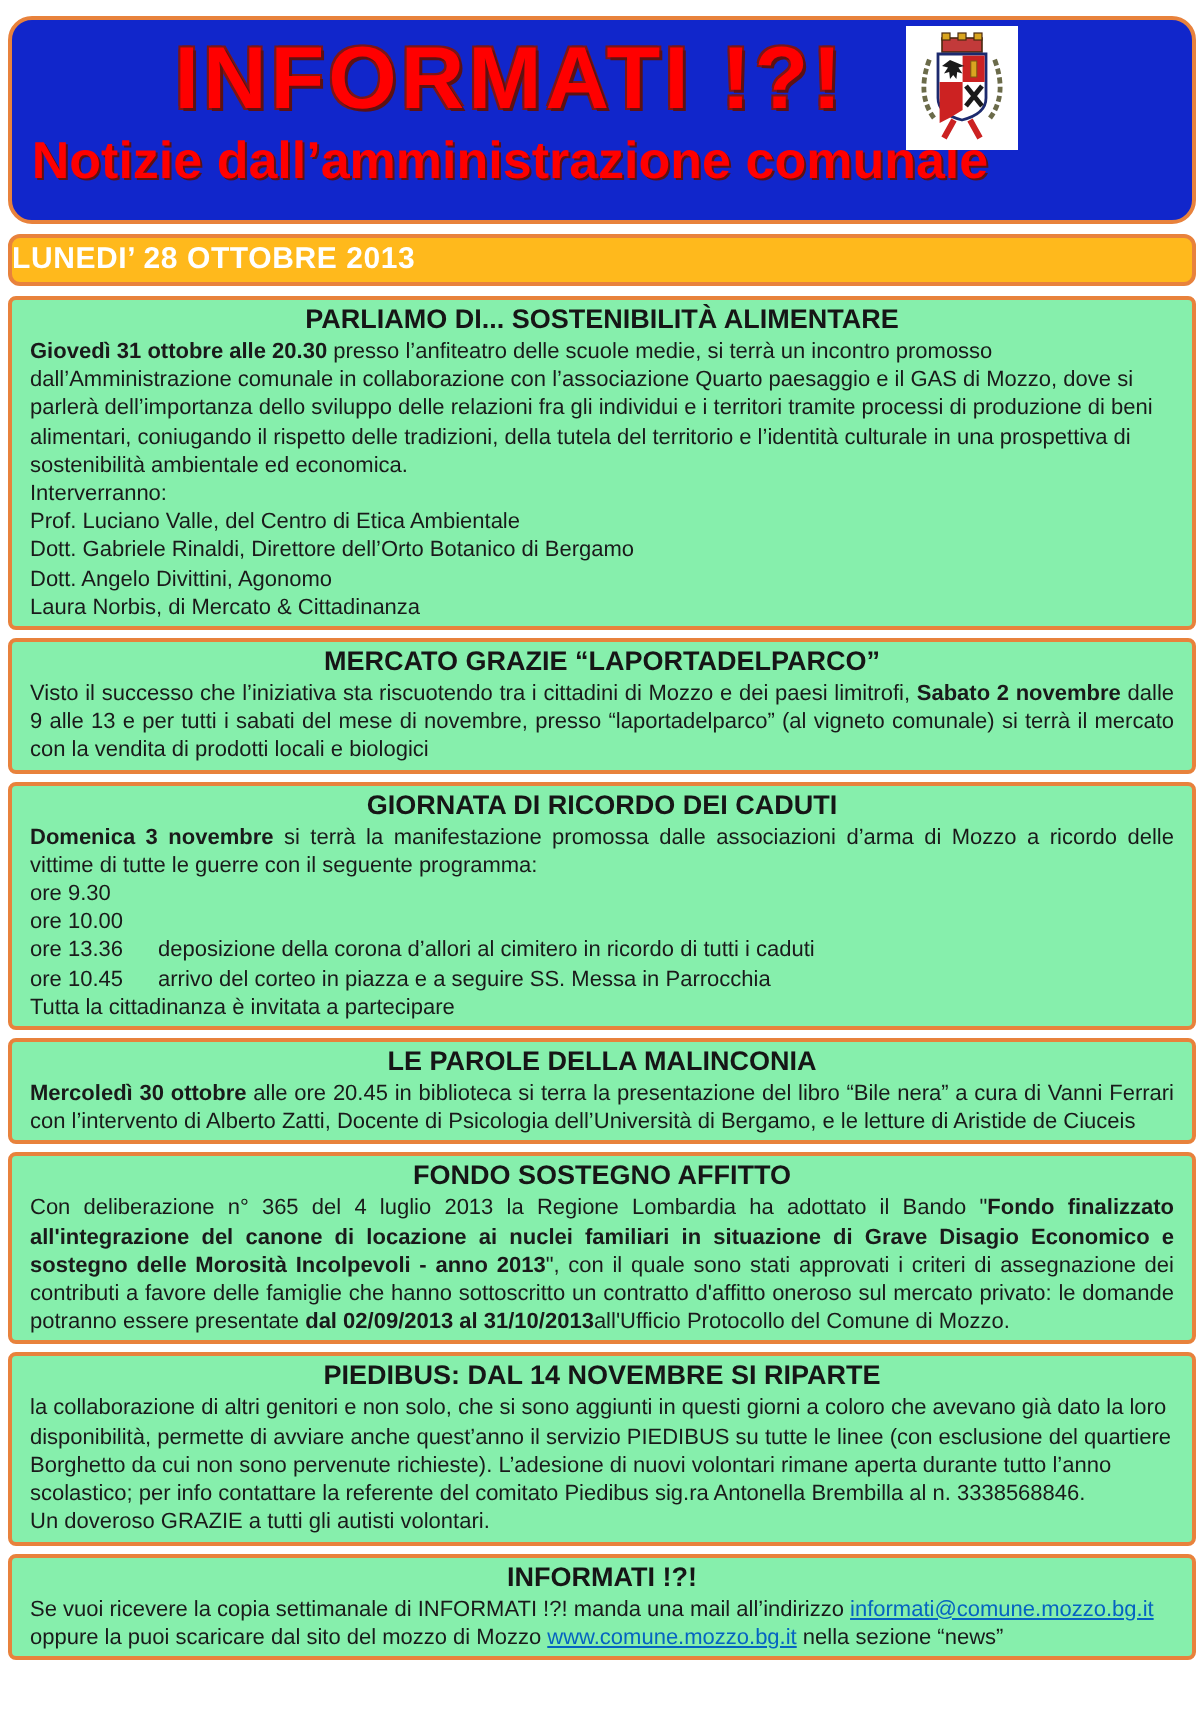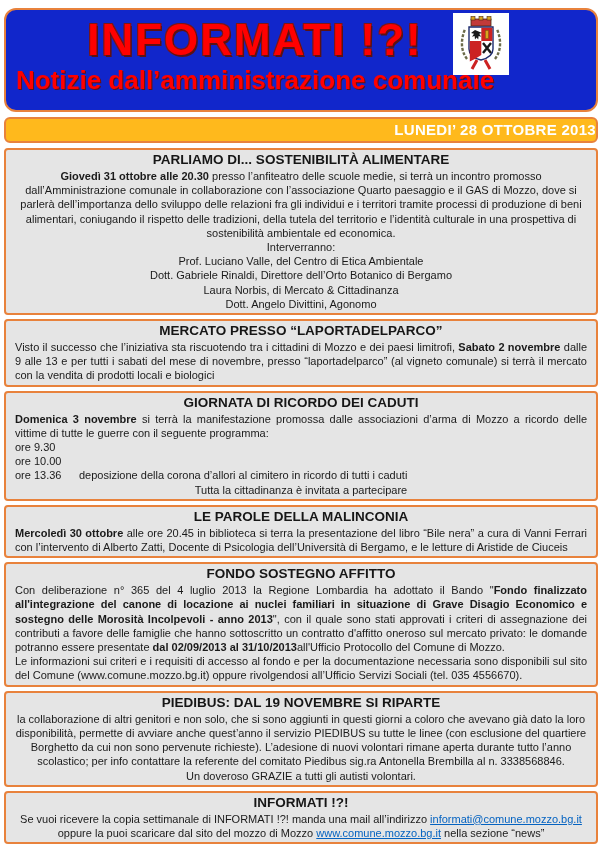--- a/index.html
+++ b/index.html
@@ -42,40 +42,40 @@
     background:#fff;display:block;
   }
 
   
   .date-bar{
     margin:5px 4px 0;
     height:22px;line-height:22px;
     background:var(--date-bar-background,#FFB91C);
     border:2px solid var(--box-border,#E8823C);
     border-radius:6px;
-    text-align:right;
+    text-align:left;
     color:var(--date-text,#FFFFFF);
     font-size:15px;font-weight:bold;letter-spacing:.3px;
   }
 
   
   .sections{margin-top:5px;}
   .box{
     margin:0 4px 4px;
-    background:#e5e5e5;
+    background:#86efac;
     border:2px solid var(--box-border,#E8823C);
     border-radius:4px;
     padding:2px 9px 2px;
   }
   .sec-title{
     margin:0 0 1px;
     font-size:13.5px;line-height:16px;font-weight:bold;
     text-align:center;color:#161616;
   }
-  .para{margin:0;font-size:11px;line-height:14.2px;text-align:center;}
+  .para{margin:0;font-size:11px;line-height:14.2px;}
   .just{text-align:justify;}
   .para b{font-weight:bold;}
   .sched{display:flex;font-size:11px;line-height:14.2px;}
   .sched-time{flex:0 0 64px;}
   .sched-text{flex:1;}
   a.link{color:var(--link-blue,#0563C1);cursor:pointer;}
 </style>
 </head>
 <body>
 
@@ -115,53 +115,56 @@
 
   <div class="date-bar">LUNEDI’ 28 OTTOBRE 2013</div>
 
   <div class="sections">
       <section class="box">
         <h2 class="sec-title">PARLIAMO DI... SOSTENIBILITÀ ALIMENTARE</h2>
         <p class="para"><b>Giovedì 31 ottobre alle 20.30</b><span> presso l’anfiteatro delle scuole medie, si terrà un incontro promosso dall’Amministrazione comunale in collaborazione con l’associazione Quarto paesaggio e il GAS di Mozzo, dove si parlerà dell’importanza dello sviluppo delle relazioni fra gli individui e i territori tramite processi di produzione di beni alimentari, coniugando il rispetto delle tradizioni, della tutela del territorio e l’identità culturale in una prospettiva di sostenibilità ambientale ed economica.</span></p>
         <p class="para"><span>Interverranno:</span></p>
         <p class="para"><span>Prof. Luciano Valle, del Centro di Etica Ambientale</span></p>
         <p class="para"><span>Dott. Gabriele Rinaldi, Direttore dell’Orto Botanico di Bergamo</span></p>
+        <p class="para"><span>Dott. Angelo Divittini, Agonomo</span></p>
         <p class="para"><span>Laura Norbis, di Mercato &amp; Cittadinanza</span></p>
-        <p class="para"><span>Dott. Angelo Divittini, Agonomo</span></p>
       </section>
       <section class="box">
-        <h2 class="sec-title">MERCATO PRESSO “LAPORTADELPARCO”</h2>
+        <h2 class="sec-title">MERCATO GRAZIE “LAPORTADELPARCO”</h2>
         <p class="para just"><span>Visto il successo che l’iniziativa sta riscuotendo tra i cittadini di Mozzo e dei paesi limitrofi, </span><b>Sabato 2 novembre</b><span> dalle 9 alle 13 e per tutti i sabati del mese di novembre, presso “laportadelparco” (al vigneto comunale) si terrà il mercato con la vendita di prodotti locali e biologici</span></p>
       </section>
       <section class="box">
         <h2 class="sec-title">GIORNATA DI RICORDO DEI CADUTI</h2>
         <p class="para just"><b>Domenica 3 novembre</b><span> si terrà la manifestazione promossa dalle associazioni d’arma di Mozzo a ricordo delle vittime di tutte le guerre con il seguente programma:</span></p>
         <div class="sched">
           <span class="sched-time">ore 9.30</span>
         </div>
         <div class="sched">
           <span class="sched-time">ore 10.00</span>
         </div>
         <div class="sched">
           <span class="sched-time">ore 13.36</span>
           <span class="sched-text">deposizione della corona d’allori al cimitero in ricordo di tutti i caduti</span>
         </div>
+        <div class="sched">
+          <span class="sched-time">ore 10.45</span>
+          <span class="sched-text">arrivo del corteo in piazza e a seguire SS. Messa in Parrocchia</span>
+        </div>
         <p class="para"><span>Tutta la cittadinanza è invitata a partecipare</span></p>
       </section>
       <section class="box">
         <h2 class="sec-title">LE PAROLE DELLA MALINCONIA</h2>
         <p class="para just"><b>Mercoledì 30 ottobre</b><span> alle ore 20.45 in biblioteca si terra la presentazione del libro “Bile nera” a cura di Vanni Ferrari con l’intervento di  Alberto Zatti, Docente di Psicologia dell’Università di Bergamo, e le letture di Aristide de Ciuceis</span></p>
       </section>
       <section class="box">
         <h2 class="sec-title">FONDO SOSTEGNO AFFITTO</h2>
         <p class="para just"><span>Con deliberazione n° 365 del 4 luglio 2013 la Regione Lombardia ha adottato il Bando "</span><b>Fondo finalizzato all'integrazione del canone di locazione ai nuclei familiari in situazione di Grave Disagio Economico e sostegno delle Morosità Incolpevoli - anno 2013</b><span>", con il quale sono stati approvati i criteri di assegnazione dei contributi a favore delle famiglie che hanno sottoscritto un contratto d'affitto oneroso sul mercato privato: le domande potranno essere presentate </span><b>dal 02/09/2013 al 31/10/2013</b><span>all'Ufficio Protocollo del Comune di Mozzo.</span></p>
-        <p class="para just"><span>Le informazioni sui criteri e i requisiti di accesso al fondo e per la documentazione necessaria sono disponibili sul sito del Comune (www.comune.mozzo.bg.it) oppure rivolgendosi all’Ufficio Servizi Sociali (tel. 035 4556670).</span></p>
       </section>
       <section class="box">
-        <h2 class="sec-title">PIEDIBUS: DAL 19 NOVEMBRE SI RIPARTE</h2>
+        <h2 class="sec-title">PIEDIBUS: DAL 14 NOVEMBRE SI RIPARTE</h2>
         <p class="para"><span>la collaborazione di altri genitori e non solo, che si sono aggiunti in questi giorni a coloro che avevano già dato la loro disponibilità, permette di avviare anche quest’anno il servizio PIEDIBUS su tutte le linee (con esclusione del quartiere Borghetto da cui non sono pervenute richieste). L’adesione di nuovi volontari rimane aperta durante tutto l’anno scolastico; per info contattare la referente del comitato Piedibus sig.ra Antonella Brembilla al n. 3338568846.</span></p>
         <p class="para"><span>Un doveroso GRAZIE a tutti gli autisti volontari.</span></p>
       </section>
       <section class="box">
         <h2 class="sec-title">INFORMATI !?!</h2>
         <p class="para"><span>Se vuoi ricevere la copia settimanale di INFORMATI !?! manda una mail all’indirizzo </span><a class="link" href="#">informati@comune.mozzo.bg.it</a><span> oppure la puoi scaricare dal sito del mozzo di Mozzo </span><a class="link" href="#">www.comune.mozzo.bg.it</a><span> nella sezione “news”</span></p>
       </section>
     </div>
 
 </div>

